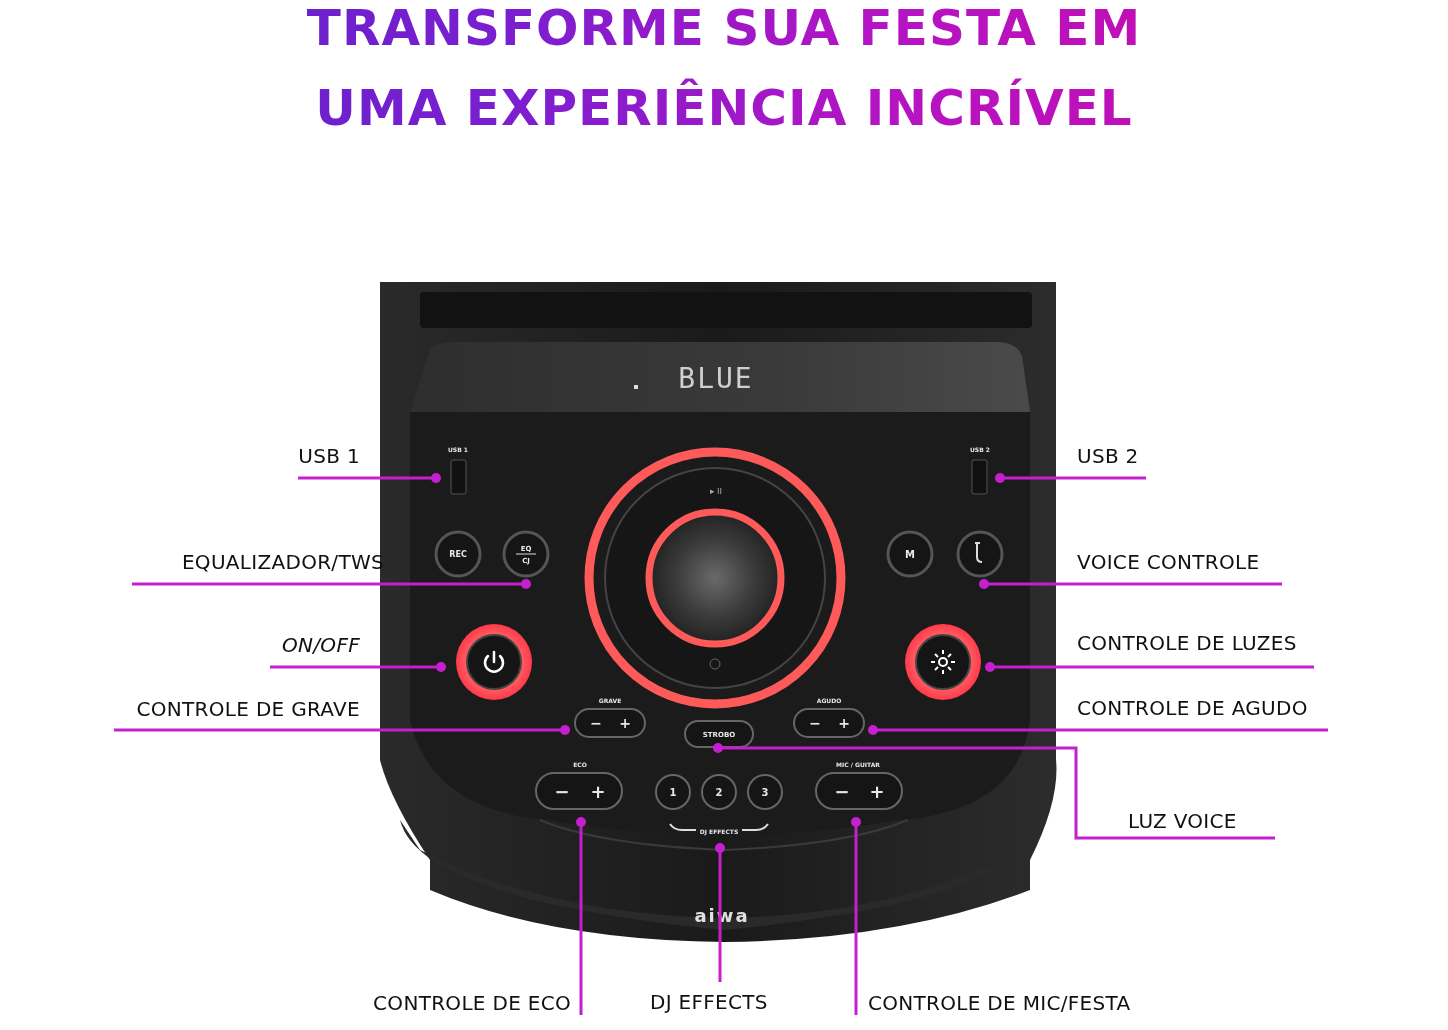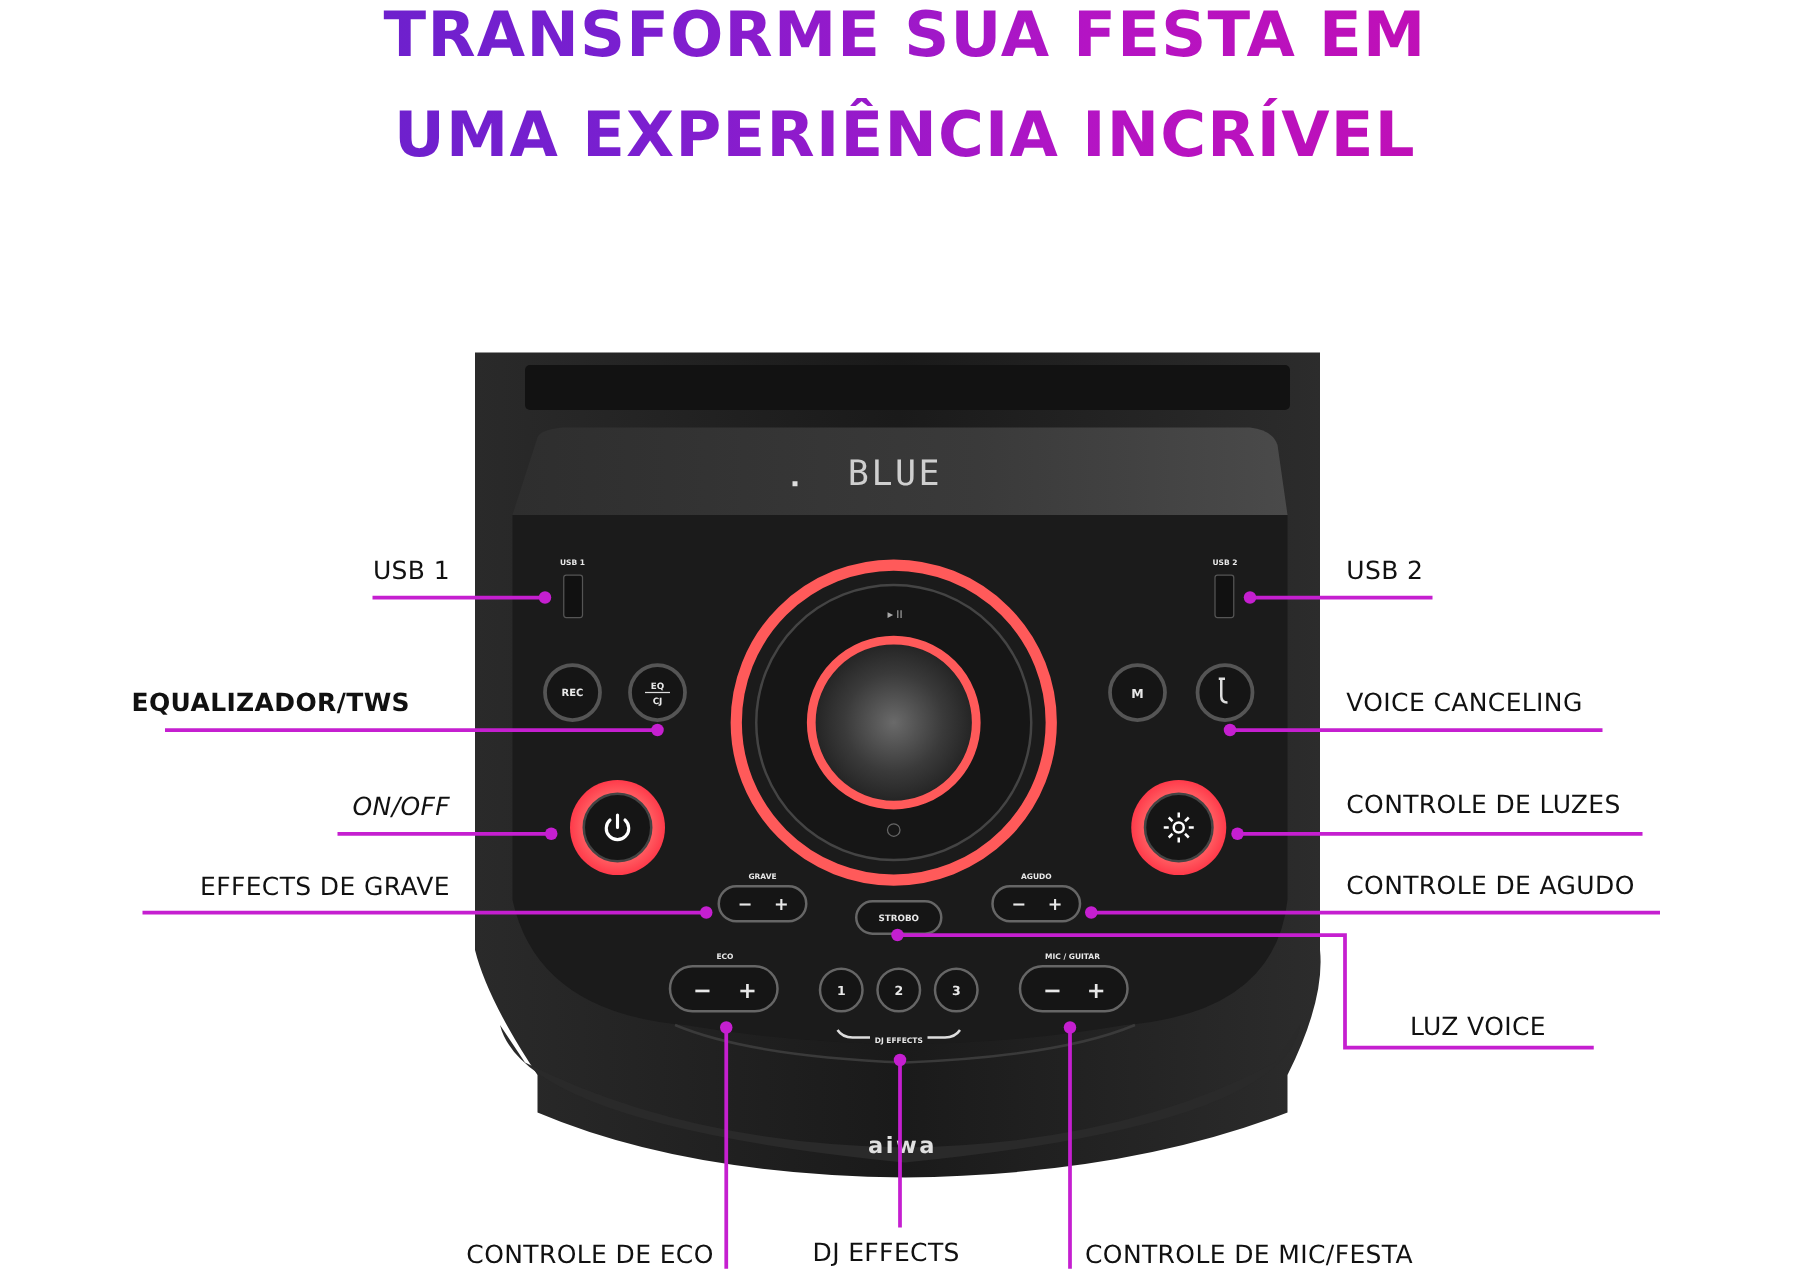--- a/index.html
+++ b/index.html
@@ -181,25 +181,25 @@
     <circle cx="990" cy="667" r="5"></circle>
       <circle cx="873" cy="730" r="5"></circle>
     <circle cx="718" cy="748" r="5"></circle>
       <circle cx="581" cy="822" r="5"></circle>
     <circle cx="720" cy="848" r="5"></circle>
       <circle cx="856" cy="822" r="5"></circle>
   </g>
 </svg>
 
 <div class="label r" style="right:1088px;top:444px;">USB 1</div>
-<div class="label r" style="right:1120px;top:550px;font-weight:bold;">EQUALIZADOR/TWS</div>
+<div class="label r" style="right:1064px;top:550px;">EQUALIZADOR/TWS</div>
 <div class="label r" style="right:1088px;top:633px;font-style:italic;">ON/OFF</div>
-<div class="label r" style="right:1088px;top:697px;">EFFECTS DE GRAVE</div>
+<div class="label r" style="right:1088px;top:697px;">CONTROLE DE GRAVE</div>
 
 <div class="label" style="left:1077px;top:444px;">USB 2</div>
-<div class="label" style="left:1077px;top:550px;">VOICE CANCELING</div>
+<div class="label" style="left:1077px;top:550px;">VOICE CONTROLE</div>
 <div class="label" style="left:1077px;top:631px;">CONTROLE DE LUZES</div>
 <div class="label" style="left:1077px;top:696px;">CONTROLE DE AGUDO</div>
 <div class="label" style="left:1128px;top:809px;">LUZ VOICE</div>
 
 <div class="label r" style="right:877px;top:991px;">CONTROLE DE ECO</div>
 <div class="label" style="left:650px;top:990px;">DJ EFFECTS</div>
 <div class="label" style="left:868px;top:991px;">CONTROLE DE MIC/FESTA</div>
 
 </body></html>

